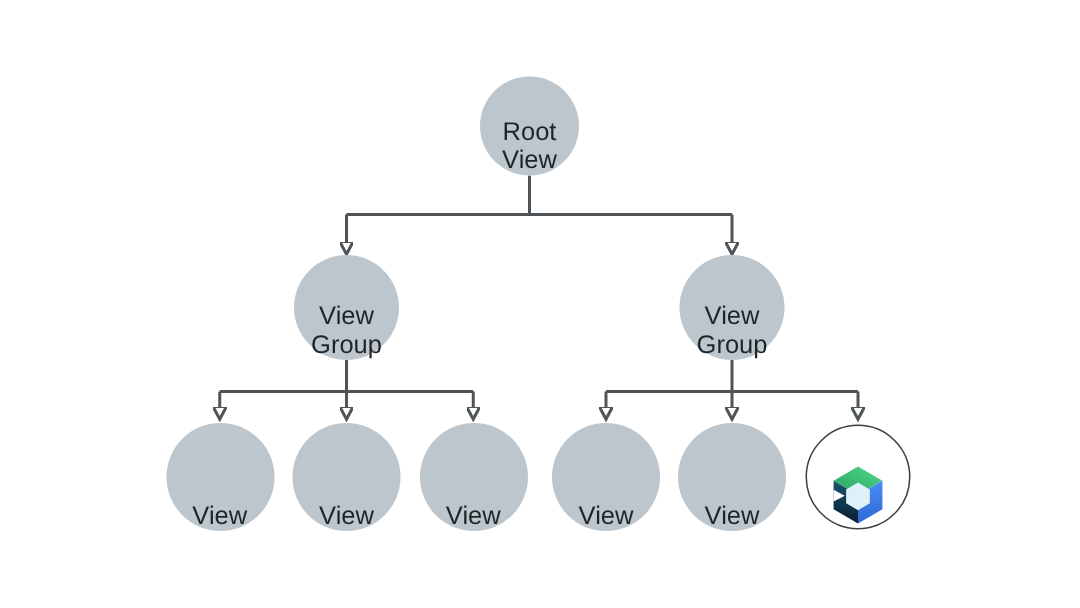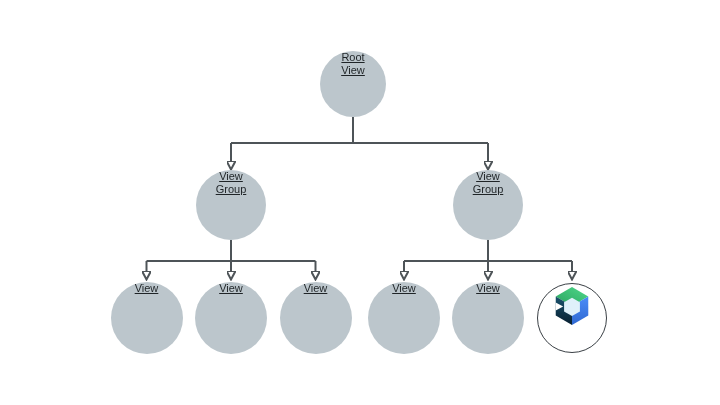--- a/index.html
+++ b/index.html
@@ -23,26 +23,25 @@
     background:var(--background);
     font-family:"Liberation Sans", sans-serif;
     overflow:hidden;
   }
   .connectors{position:absolute;left:0;top:0;}
   .connectors path{stroke:var(--line);stroke-width:2;fill:none;}
   .node{
     position:absolute;
     border-radius:50%;
     background:var(--node-fill);
-    display:flex;align-items:flex-start;justify-content:center;
+    display:flex;align-items:flex-end;justify-content:center;
     text-align:center;
     color:var(--text);
-    font-size:11px;line-height:1.16;
+    font-size:17px;line-height:1.16;
     box-sizing:border-box;
-    text-decoration:underline;
   }
   .node .label{white-space:pre-line;}
   .node.compose{
     background:var(--background);
     border:1.5px solid var(--ring);
   }
 </style>
 </head>
 <body>
 

